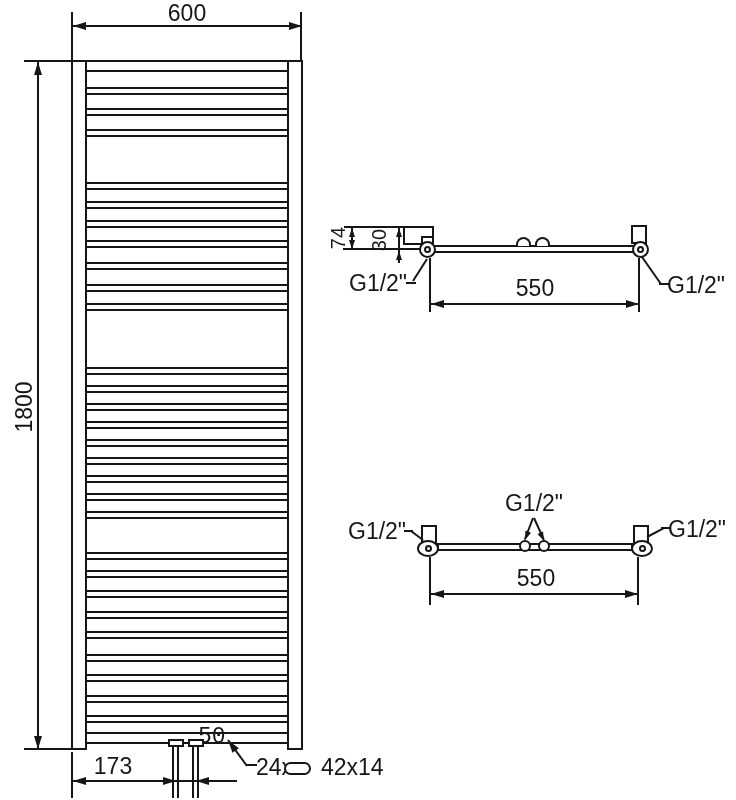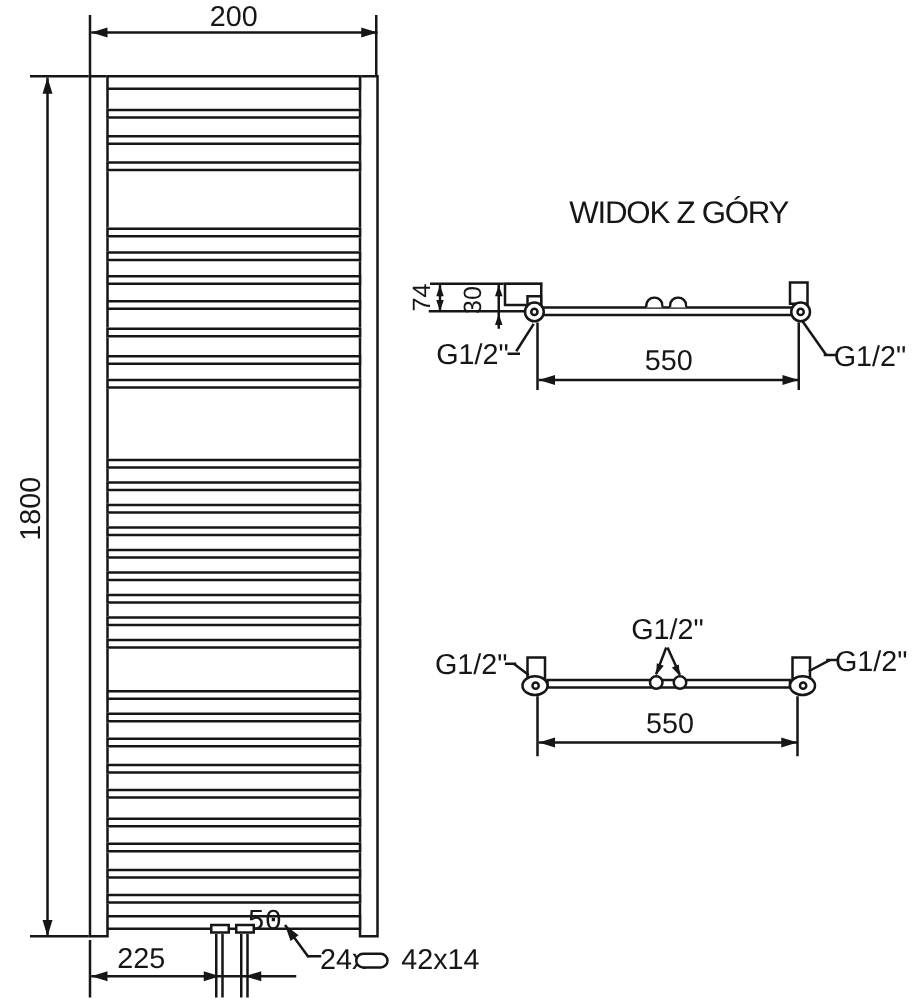--- a/index.html
+++ b/index.html
@@ -31,21 +31,21 @@
 </head>
 <body>
 
 <div id="canvas">
 
   <div class="vl" style="left:71px;top:12px;height:48px;"></div>
   <div class="vl" style="left:300px;top:12px;height:48px;"></div>
   <div class="hl" style="left:73px;top:25px;width:229px;"></div>
   <div class="al" style="left:73px;top:22px;"></div>
   <div class="ar" style="left:289px;top:22px;"></div>
-  <div class="lbl ctr" style="left:152px;top:1px;width:70px;">200</div>
+  <div class="lbl ctr" style="left:152px;top:1px;width:70px;">600</div>
 
   <div class="hl" style="left:24px;top:60px;width:48px;"></div>
   <div class="hl" style="left:24px;top:748px;width:48px;"></div>
   <div class="vl" style="left:37px;top:62px;height:687px;"></div>
   <div class="au" style="left:34px;top:62px;"></div>
   <div class="ad" style="left:34px;top:736px;"></div>
   <div class="lbl rot" style="left:-6px;top:395px;width:60px;">1800</div>
 
   <div class="box" style="left:71px;top:60px;width:16px;height:690px;"></div>
   <div class="box" style="left:287px;top:60px;width:16px;height:690px;"></div>
@@ -85,31 +85,30 @@
   <div class="box" style="left:168px;top:739px;width:16px;height:8px;z-index:4;"></div>
   <div class="box" style="left:188px;top:739px;width:16px;height:8px;z-index:4;"></div>
   <div class="box" style="left:172px;top:747px;width:7px;height:51px;border-top:none;border-bottom:none;"></div>
   <div class="box" style="left:192px;top:747px;width:7px;height:51px;border-top:none;border-bottom:none;"></div>
 
   <div class="vl" style="left:71px;top:752px;height:46px;"></div>
   <div class="hl" style="left:73px;top:780px;width:164px;"></div>
   <div class="al" style="left:73px;top:777px;"></div>
   <div class="ar" style="left:163px;top:777px;"></div>
   <div class="al" style="left:196px;top:777px;"></div>
-  <div class="lbl ctr" style="left:83px;top:754px;width:60px;">225</div>
+  <div class="lbl ctr" style="left:83px;top:754px;width:60px;">173</div>
   <div class="lbl" style="left:198px;top:725px;font-family:Liberation Mono, monospace;">50</div>
 
   <div class="al" style="left:228px;top:736px;transform:rotate(53.8deg);transform-origin:0 50%;"></div>
   <div class="d" style="left:228px;top:739px;width:32px;transform:rotate(53.8deg);"></div>
   <div class="hl" style="left:246px;top:764px;width:11px;"></div>
   <div class="lbl" style="left:256px;top:755px;">24x</div>
   <div class="oval" style="left:284px;top:762px;width:27px;height:13px;"></div>
   <div class="lbl" style="left:321px;top:755px;">42x14</div>
 
-  <div class="ttl" style="left:418px;top:157px;width:250px;">WIDOK Z GÓRY</div>
 
   <div class="hl" style="left:344px;top:226px;width:90px;"></div>
   <div class="hl" style="left:343px;top:248px;width:77px;"></div>
 
   <div class="vl" style="left:351px;top:228px;height:21px;"></div>
   <div class="au s" style="left:349px;top:228px;"></div>
   <div class="ad s" style="left:349px;top:240px;"></div>
   <div class="lbl rot sm20" style="left:318px;top:227px;width:40px;height:22px;">74</div>
 
   <div class="vl" style="left:398px;top:228px;height:35px;"></div>

